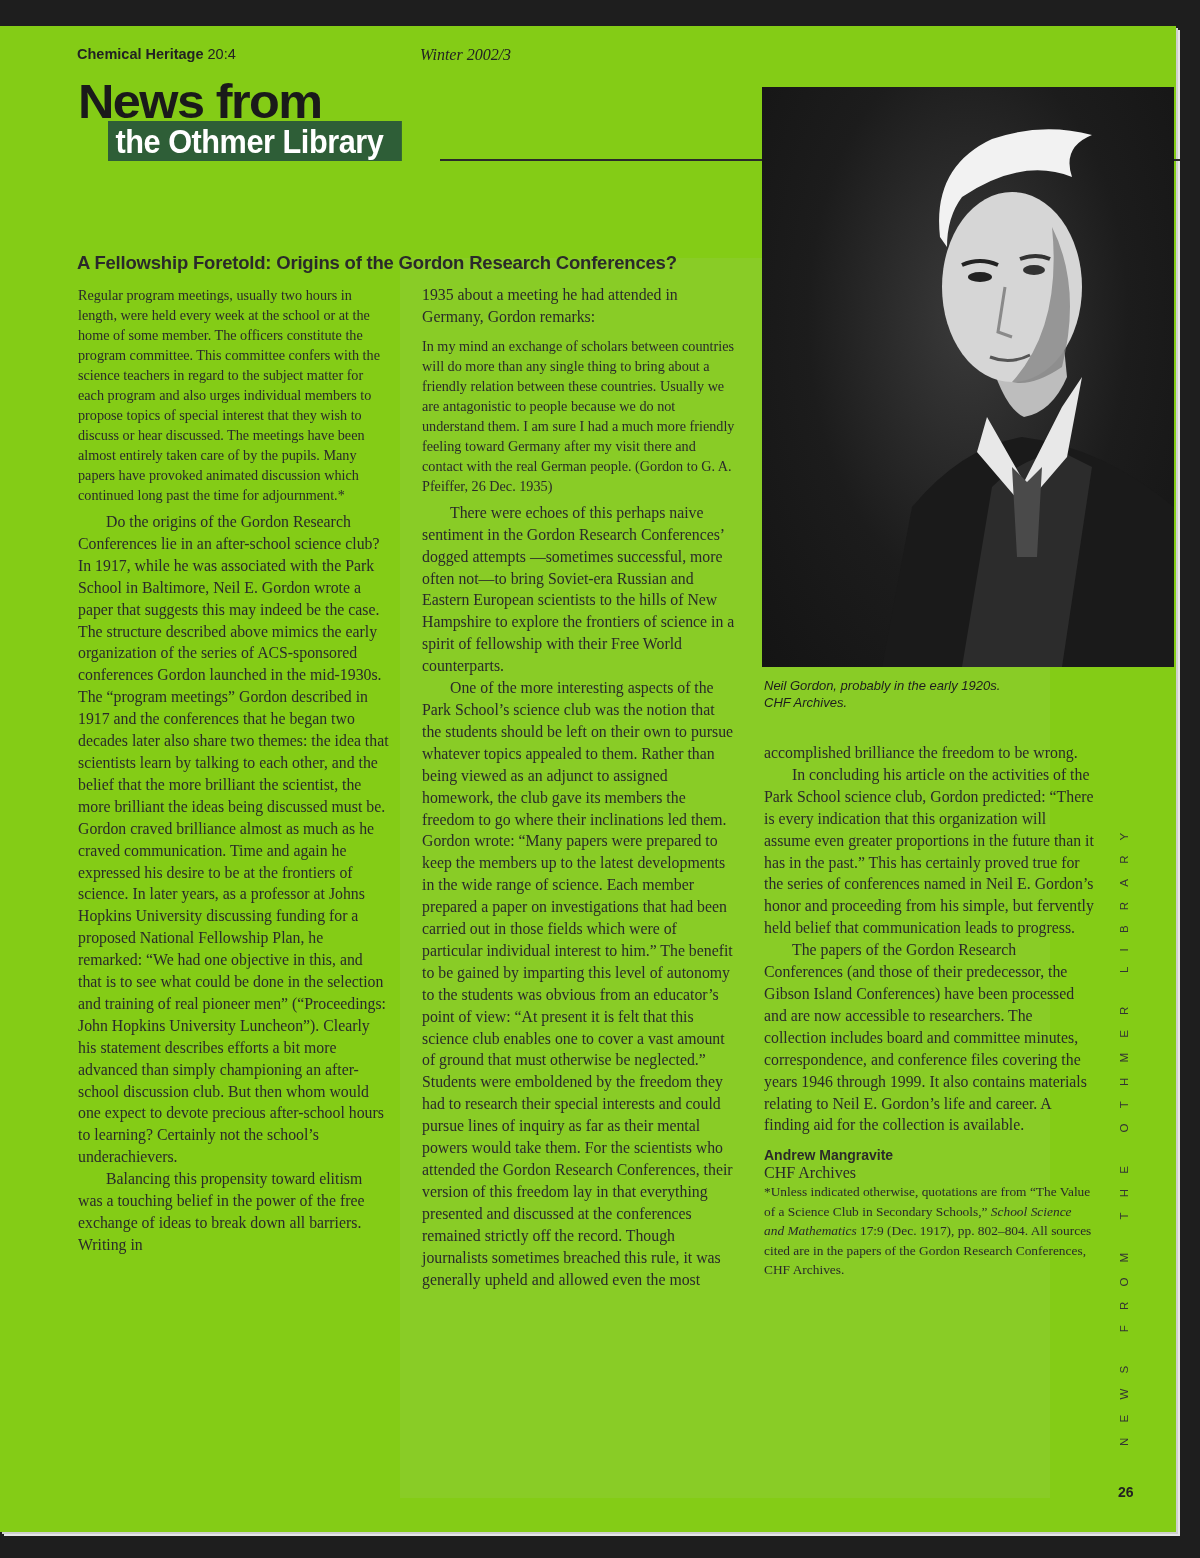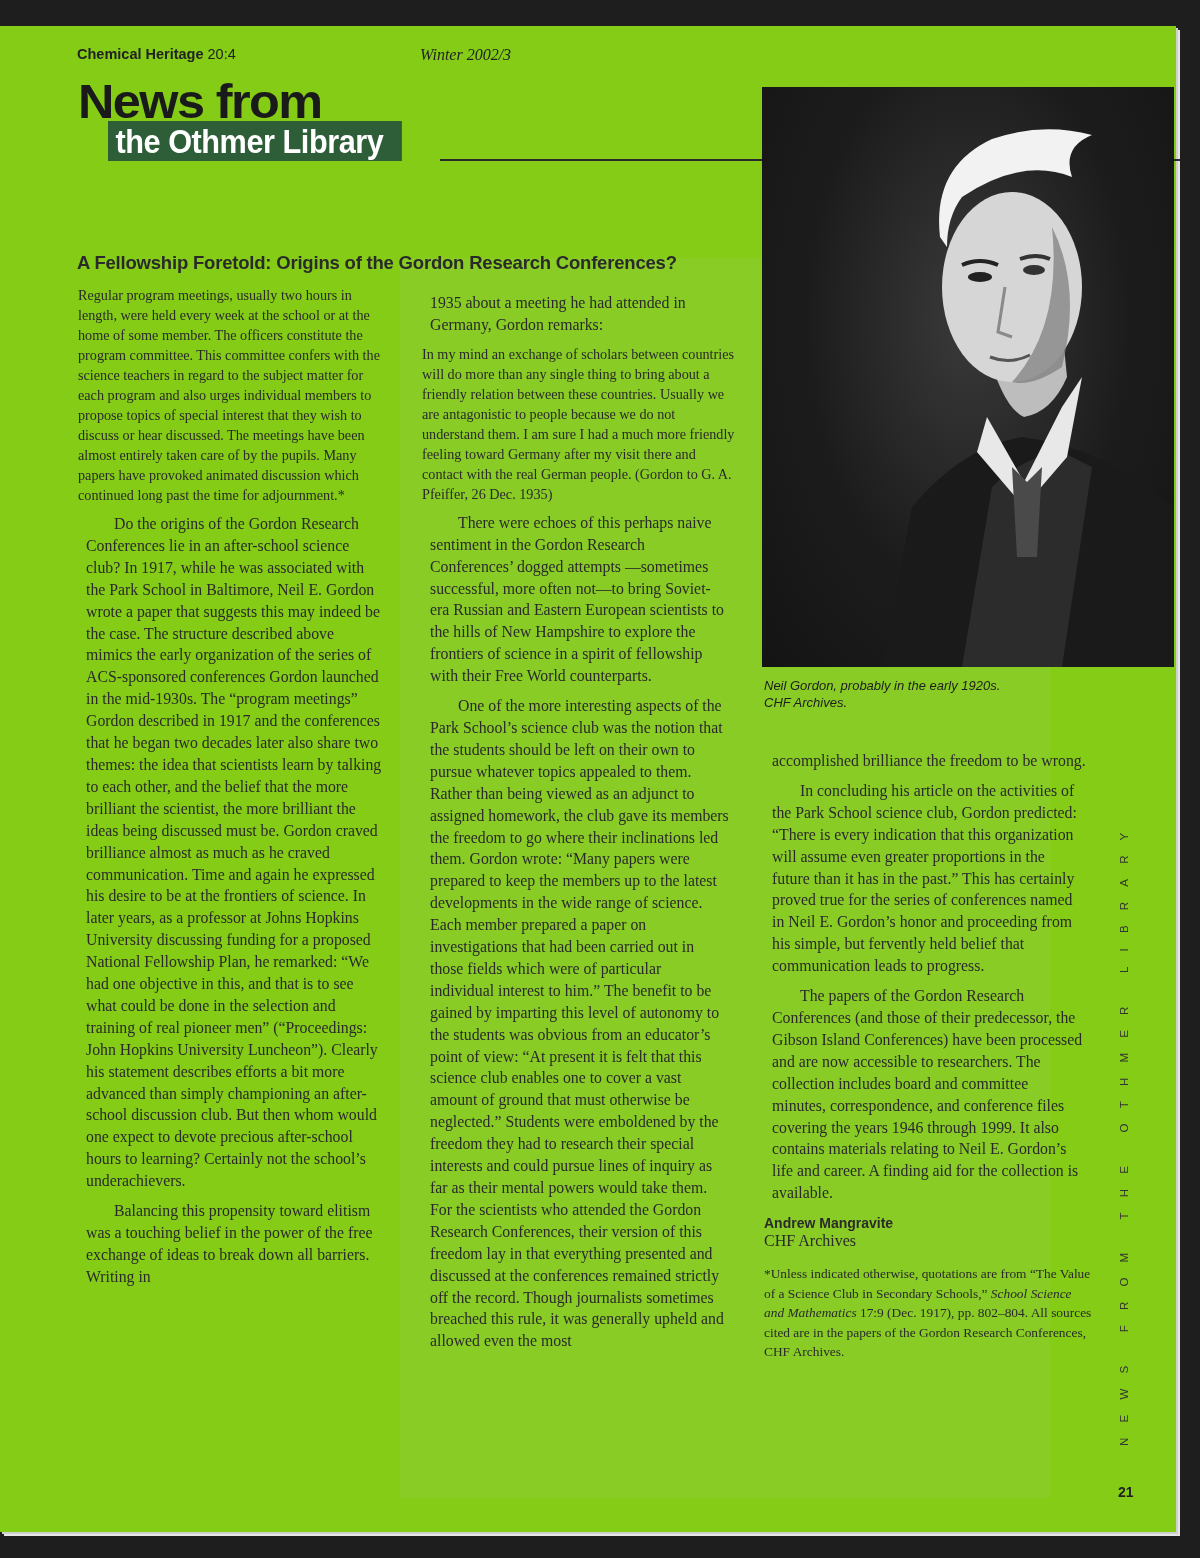--- a/index.html
+++ b/index.html
@@ -52,33 +52,33 @@
     font-size: 13px; line-height: 17px; color: #1d1d1d;
   }
   .article-title {
     position: absolute; left: 77px; top: 226px; white-space: nowrap;
     font-family: "Liberation Sans", sans-serif; font-weight: bold;
     font-size: 18.5px; color: #2a2a2a; letter-spacing: -0.2px;
   }
   .col {
     position: absolute; font-size: 15.8px; line-height: 21.9px; color: #2a2a2a;
   }
-  .col p { margin: 8px; text-indent: 28px; }
+  .col p { margin: 0; text-indent: 28px; }
   .col p.noindent { text-indent: 0; }
   .col .blockquote { font-size: 14.2px; line-height: 20px; margin: 8px 0 6px 0; text-indent: 0; }
   .col-1 { left: 78px; top: 257px; width: 312px; }
   .col-1 .blockquote { margin-top: 2px; }
   .col-2 { left: 422px; top: 258px; width: 315px; }
   .col-3 { left: 764px; top: 716px; width: 330px; }
   .byline {
     margin-top: 10px; font-family: "Liberation Sans", sans-serif; font-weight: bold;
     font-size: 14px; line-height: 18px;
   }
   .affiliation { font-size: 16px; line-height: 18px; }
-  .footnote { font-size: 13.4px; line-height: 19.5px; margin-top: 14px; }
+  .footnote { font-size: 13.4px; line-height: 19.5px; margin-top: 0; }
   .side-label {
     position: absolute; left: 1118px; top: 1420px;
     transform: rotate(-90deg); transform-origin: left top;
     font-family: "Liberation Sans", sans-serif; font-size: 11.5px;
     letter-spacing: 15.2px; white-space: nowrap; color: #333;
   }
   .page-number {
     position: absolute; left: 1118px; top: 1458px;
     font-family: "Liberation Sans", sans-serif; font-weight: bold; font-size: 14px; color: #222;
   }
@@ -152,15 +152,15 @@
   <div class="col col-3">
     <p class="noindent">accomplished brilliance the freedom to be wrong.</p>
     <p>In concluding his article on the activities of the Park School science club, Gordon predicted: “There is every indication that this organization will assume even greater proportions in the future than it has in the past.” This has certainly proved true for the series of conferences named in Neil E. Gordon’s honor and proceeding from his simple, but fervently held belief that communication leads to progress.</p>
     <p>The papers of the Gordon Research Conferences (and those of their predecessor, the Gibson Island Conferences) have been processed and are now accessible to researchers. The collection includes board and committee minutes, correspondence, and conference files covering the years 1946 through 1999. It also contains materials relating to Neil E. Gordon’s life and career. A finding aid for the collection is available.</p>
     <div class="byline">Andrew Mangravite</div>
     <div class="affiliation">CHF Archives</div>
     <div class="footnote"><span>*Unless indicated otherwise, quotations are from “The Value of a Science Club in Secondary Schools,” </span><i>School Science and Mathematics</i><span> 17:9 (Dec. 1917), pp. 802–804. All sources cited are in the papers of the Gordon Research Conferences, CHF Archives.</span></div>
   </div>
 
   <div class="side-label">NEWS FROM THE OTHMER LIBRARY</div>
-  <div class="page-number">21</div>
+  <div class="page-number">26</div>
 
 </div>
 
 </body></html>

